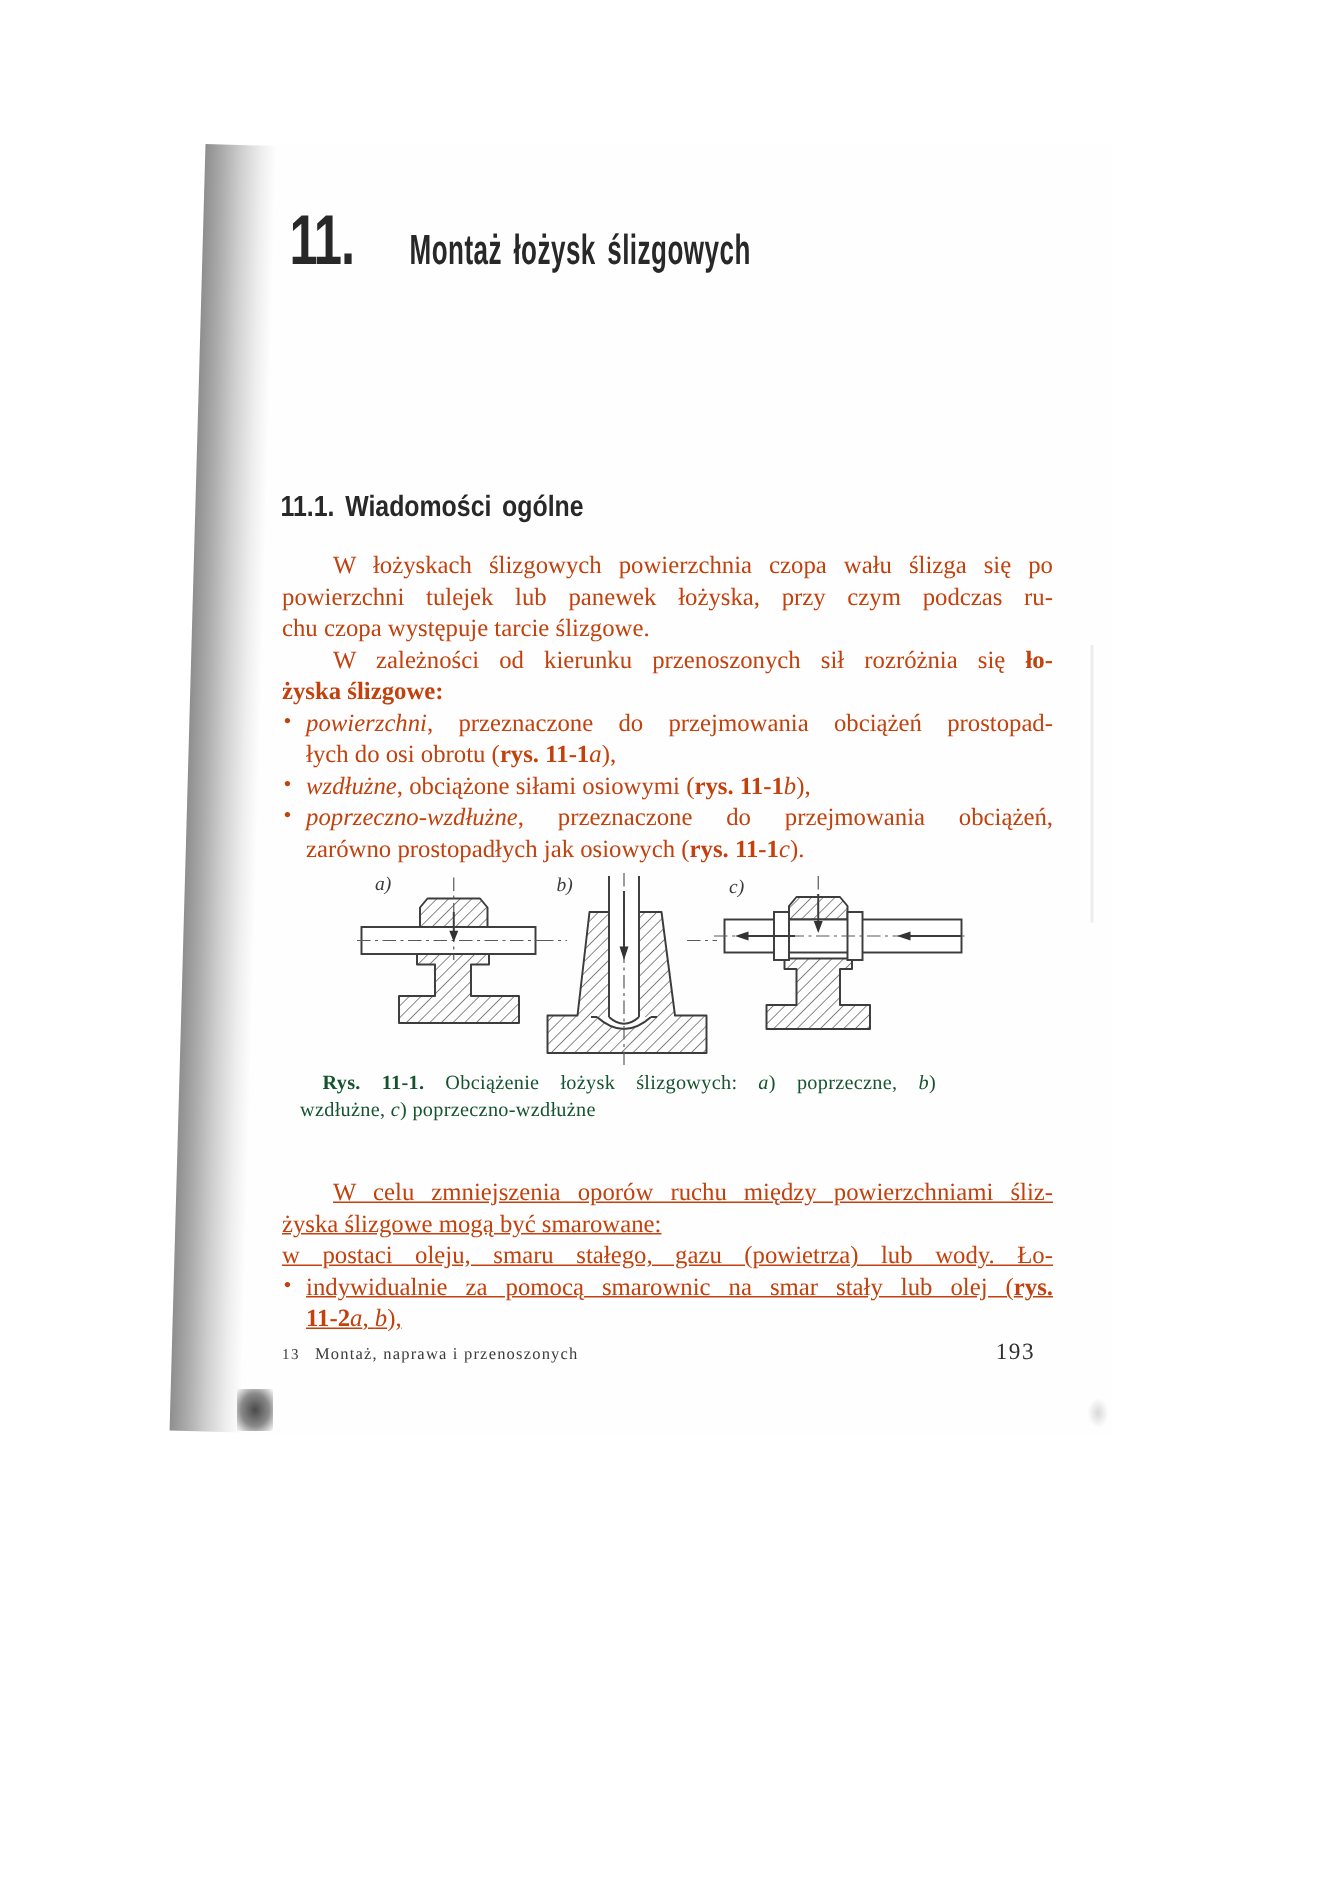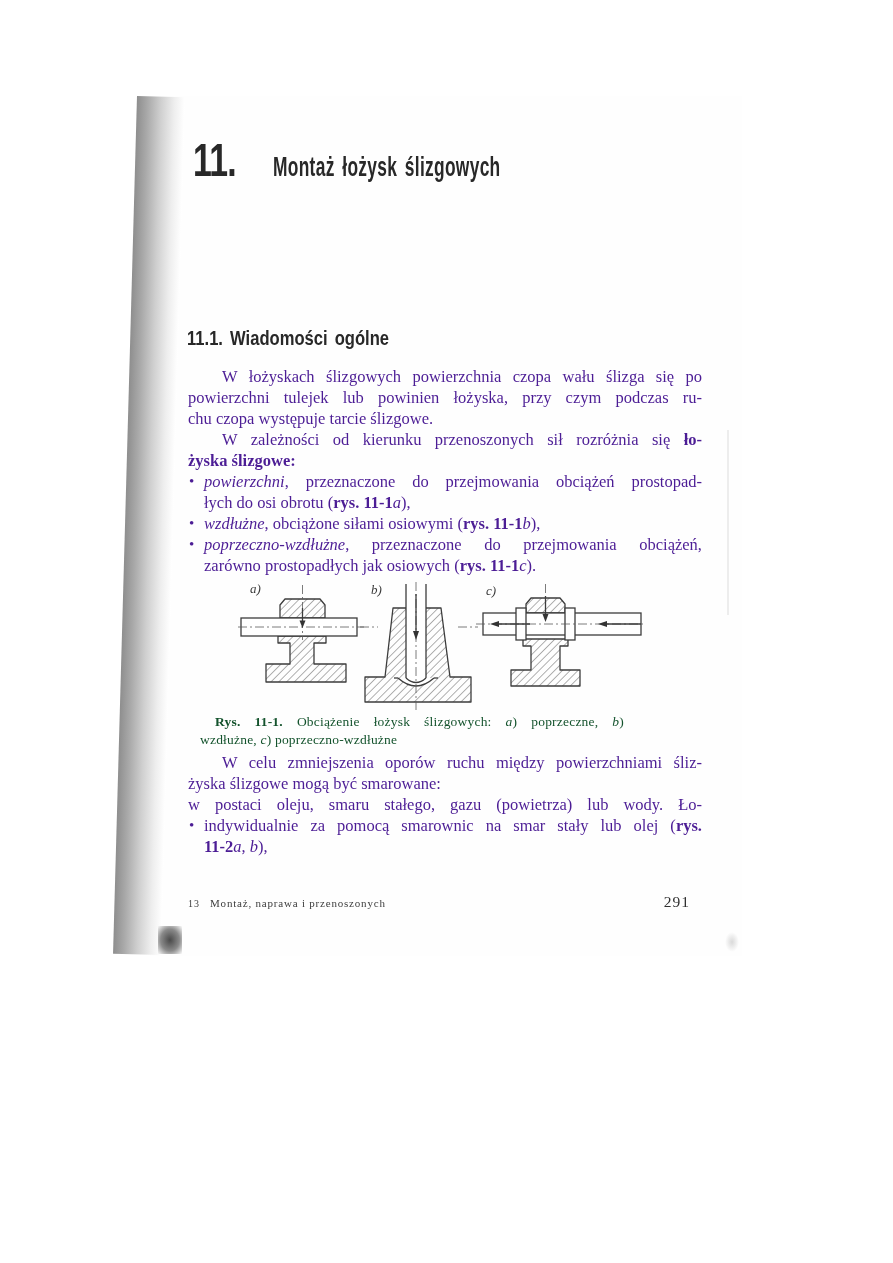--- a/index.html
+++ b/index.html
@@ -31,23 +31,23 @@
     position:absolute;left:80px;top:17px;font-family:"Liberation Sans",sans-serif;font-weight:bold;
     font-size:28px;line-height:28px;word-spacing:4px;letter-spacing:.5px;color:#282828;
     transform:scaleX(.62);transform-origin:0 0;white-space:nowrap;
   }
   .sec-head{
     position:absolute;left:37px;top:231px;font-family:"Liberation Sans",sans-serif;font-weight:bold;
     font-size:19.5px;line-height:22px;word-spacing:3px;color:#282828;
     transform:scaleX(.85);transform-origin:0 0;white-space:nowrap;
   }
 
-  .tb{position:absolute;width:514px;font-size:16.5px;line-height:21px;color:#4c1d95;}
+  .tb{position:absolute;width:514px;font-size:16.5px;line-height:21px;color:#c2410c;}
   .tb1{left:38px;top:270px;}
-  .tb2{left:38px;top:656px;}
+  .tb2{left:38px;top:688px;text-decoration:underline;}
   .tline{text-align:justify;text-align-last:justify;}
   .tline.last{text-align-last:left;}
   .indent > .tline:first-child{text-indent:34px;}
   .bullet{position:relative;padding-left:16px;}
   .bullet > .marker{position:absolute;left:1px;top:0;font-size:15px;line-height:21px;}
   .s-b{font-weight:bold;}
   .s-i{font-style:italic;}
 
   .figure-wrap{position:absolute;left:88px;top:486px;width:410px;height:132px;}
   .flabel{font:italic 13px "Liberation Serif",serif;fill:#3a3a3a;}
@@ -80,21 +80,21 @@
   <div class="chapter">
     <span class="chap-num">11.</span>
     <span class="chap-title">Montaż łożysk ślizgowych</span>
   </div>
 
   <div class="sec-head">11.1. Wiadomości ogólne</div>
 
   <div class="tb tb1">
     <div class="indent">
         <div class="tline"><span>W łożyskach ślizgowych powierzchnia czopa wału ślizga się po</span></div>
-        <div class="tline"><span>powierzchni tulejek lub powinien łożyska, przy czym podczas ru-</span></div>
+        <div class="tline"><span>powierzchni tulejek lub panewek łożyska, przy czym podczas ru-</span></div>
         <div class="tline last"><span>chu czopa występuje tarcie ślizgowe.</span></div>
       </div>
     <div class="indent">
         <div class="tline"><span>W zależności od kierunku przenoszonych sił rozróżnia się </span><span class="s-b">ło-</span></div>
         <div class="tline last"><span class="s-b">żyska ślizgowe:</span></div>
       </div>
     <div class="bullet">
       <span class="marker">•</span>
       <div>
           <div class="tline"><span class="s-i">powierzchni</span><span>, przeznaczone do przejmowania obciążeń prostopad-</span></div>
@@ -187,16 +187,16 @@
           <div class="tline"><span>indywidualnie za pomocą smarownic na smar stały lub olej (</span><span class="s-b">rys.</span></div>
           <div class="tline last"><span class="s-b">11-2</span><span class="s-i">a</span><span>, </span><span class="s-i">b</span><span>),</span></div>
         </div>
     </div>
   </div>
 
   <div class="footer">
     <span class="foot-left">
       <span class="foot-sig">13</span><span>Montaż, naprawa i przenoszonych</span>
     </span>
-    <span class="foot-page">291</span>
+    <span class="foot-page">193</span>
   </div>
 
 </div>
 
 </body></html>

